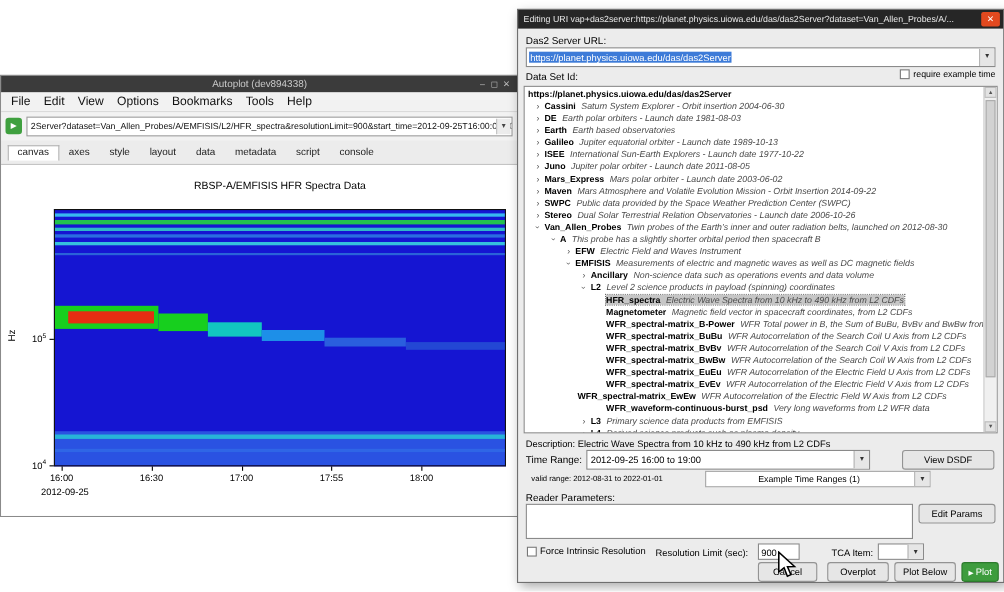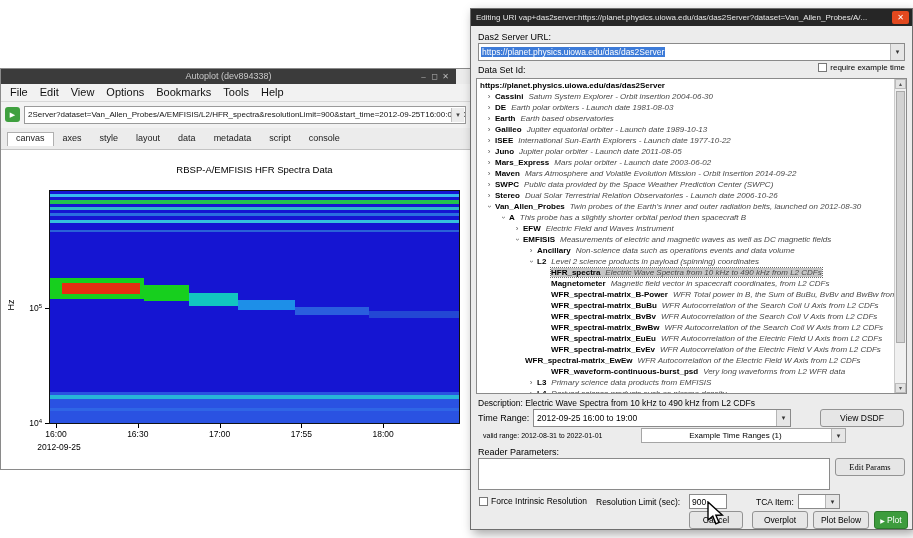--- a/index.html
+++ b/index.html
@@ -1,21 +1,21 @@
 <!DOCTYPE html>
 <html><head>
 <meta charset="utf-8">
 <style>
   *{margin:0;padding:0;box-sizing:border-box;}
   body{font-family:"Liberation Sans",sans-serif;background:#fff;}
   .stage{position:relative;width:913px;height:538px;background:#fff;overflow:hidden;}
 
   
   .ap-window{position:absolute;left:0;top:68px;width:472px;height:402px;background:#ececec;border:1px solid #8a8a8a;}
-  .ap-titlebar{position:absolute;left:0;top:0;right:15px;height:15px;background:#3b3b3b;color:#c9c9c9;font-size:9px;line-height:15px;text-align:center;}
+  .ap-titlebar{position:absolute;left:0;top:0;right:0;height:15px;background:#3b3b3b;color:#c9c9c9;font-size:9px;line-height:15px;text-align:center;}
   .ap-controls{position:absolute;right:5px;top:0;font-size:8px;color:#bbb;}
   .ap-controls span{display:inline-block;width:11px;text-align:center;}
   .ap-menubar{position:absolute;left:0;top:15px;right:0;height:18px;background:#f2f2f2;border-bottom:1px solid #d8d8d8;font-size:11px;line-height:17px;padding-left:3px;white-space:nowrap;}
   .menu-item{display:inline-block;padding:0 6px;color:#111;}
   .ap-uribar{position:absolute;left:0;top:33px;right:0;height:26px;background:#f2f2f2;}
   .go-icon{position:absolute;left:4px;top:5px;width:15px;height:15px;background:#3fa03f;border-radius:3px;color:#fff;font-size:7px;line-height:15px;text-align:center;}
   .uri-field{position:absolute;left:23px;top:4px;right:5px;height:18px;background:#fff;border:1px solid #9a9a9a;font-size:8px;line-height:16px;color:#111;padding:0 16px 0 3px;white-space:nowrap;overflow:hidden;}
   .uri-dd{position:absolute;right:1px;top:1px;width:13px;height:14px;font-size:7px;line-height:14px;text-align:center;color:#444;background:#ececec;border-left:1px solid #c0c0c0;}
   .ap-tabs{position:absolute;left:0;top:59px;right:0;height:22px;background:#ececec;border-bottom:1px solid #c4c4c4;padding:4px 0 0 6px;font-size:9px;white-space:nowrap;}
   .tab{display:inline-block;padding:0 8px 3px;color:#222;border:1px solid transparent;border-bottom:none;}
@@ -63,21 +63,21 @@
   .sb-thumb{position:absolute;left:1px;right:1px;top:12px;height:252px;background:#d2d2d2;border:1px solid #aaa;}
   .desc-line{position:absolute;left:7px;top:372px;font-size:8.5px;white-space:nowrap;}
   .tr-lbl{left:7px;top:387px;}
   .tr-combo{position:absolute;left:62px;top:383px;width:258px;height:18px;background:#fff;border:1px solid #8a8a8a;line-height:16px;padding:0 16px 0 3px;font-size:8.5px;white-space:nowrap;overflow:hidden;}
   .btn{position:absolute;background:#e6e6e6;border:1px solid #939393;border-radius:3px;font-size:8.5px;font-family:inherit;color:#000;text-align:center;cursor:default;}
   .view-dsdf{right:8px;top:383px;width:84px;height:18px;}
   .valid-range{position:absolute;left:12px;top:406px;font-size:7px;white-space:nowrap;}
   .ex-combo{position:absolute;left:170px;top:402px;width:205px;height:15px;background:#fff;border:1px solid #a5a5a5;line-height:13px;padding:0 16px 0 0;font-size:8px;text-align:center;white-space:nowrap;overflow:hidden;}
   .rp-lbl{left:7px;top:421px;}
   .rp-text{position:absolute;left:7px;top:432px;width:352px;height:32px;background:#fff;border:1px solid #8a8a8a;resize:none;font-family:inherit;font-size:9px;}
-  .edit-params{right:7px;top:432px;width:70px;height:18px;font-family:Liberation Serif, serif;}
+  .edit-params{right:7px;top:432px;width:70px;height:18px;}
   .res-chk{position:absolute;left:8px;top:470px;font-size:8.5px;display:flex;align-items:center;gap:3px;white-space:nowrap;}
   .res-lbl{left:125px;top:471px;font-size:8.5px;}
   .res-input{position:absolute;left:218px;top:468px;width:38px;height:15px;border:1px solid #8a8a8a;font-size:8.5px;font-family:inherit;padding:0 2px;background:#fff;}
   .tca-lbl{left:285px;top:471px;font-size:8.5px;}
   .tca-combo{position:absolute;left:327px;top:468px;width:42px;height:15px;background:#fff;border:1px solid #8a8a8a;}
   .cancel-btn{left:218px;top:485px;width:54px;height:18px;}
   .overplot-btn{left:281px;top:485px;width:56px;height:18px;}
   .plotbelow-btn{left:342px;top:485px;width:56px;height:18px;}
   .plot-btn{left:403px;top:485px;width:34px;height:18px;background:#3d9c3d;border-color:#2c7a2c;color:#fff;}
   .plot-btn .play{font-size:6px;margin-right:2px;}

